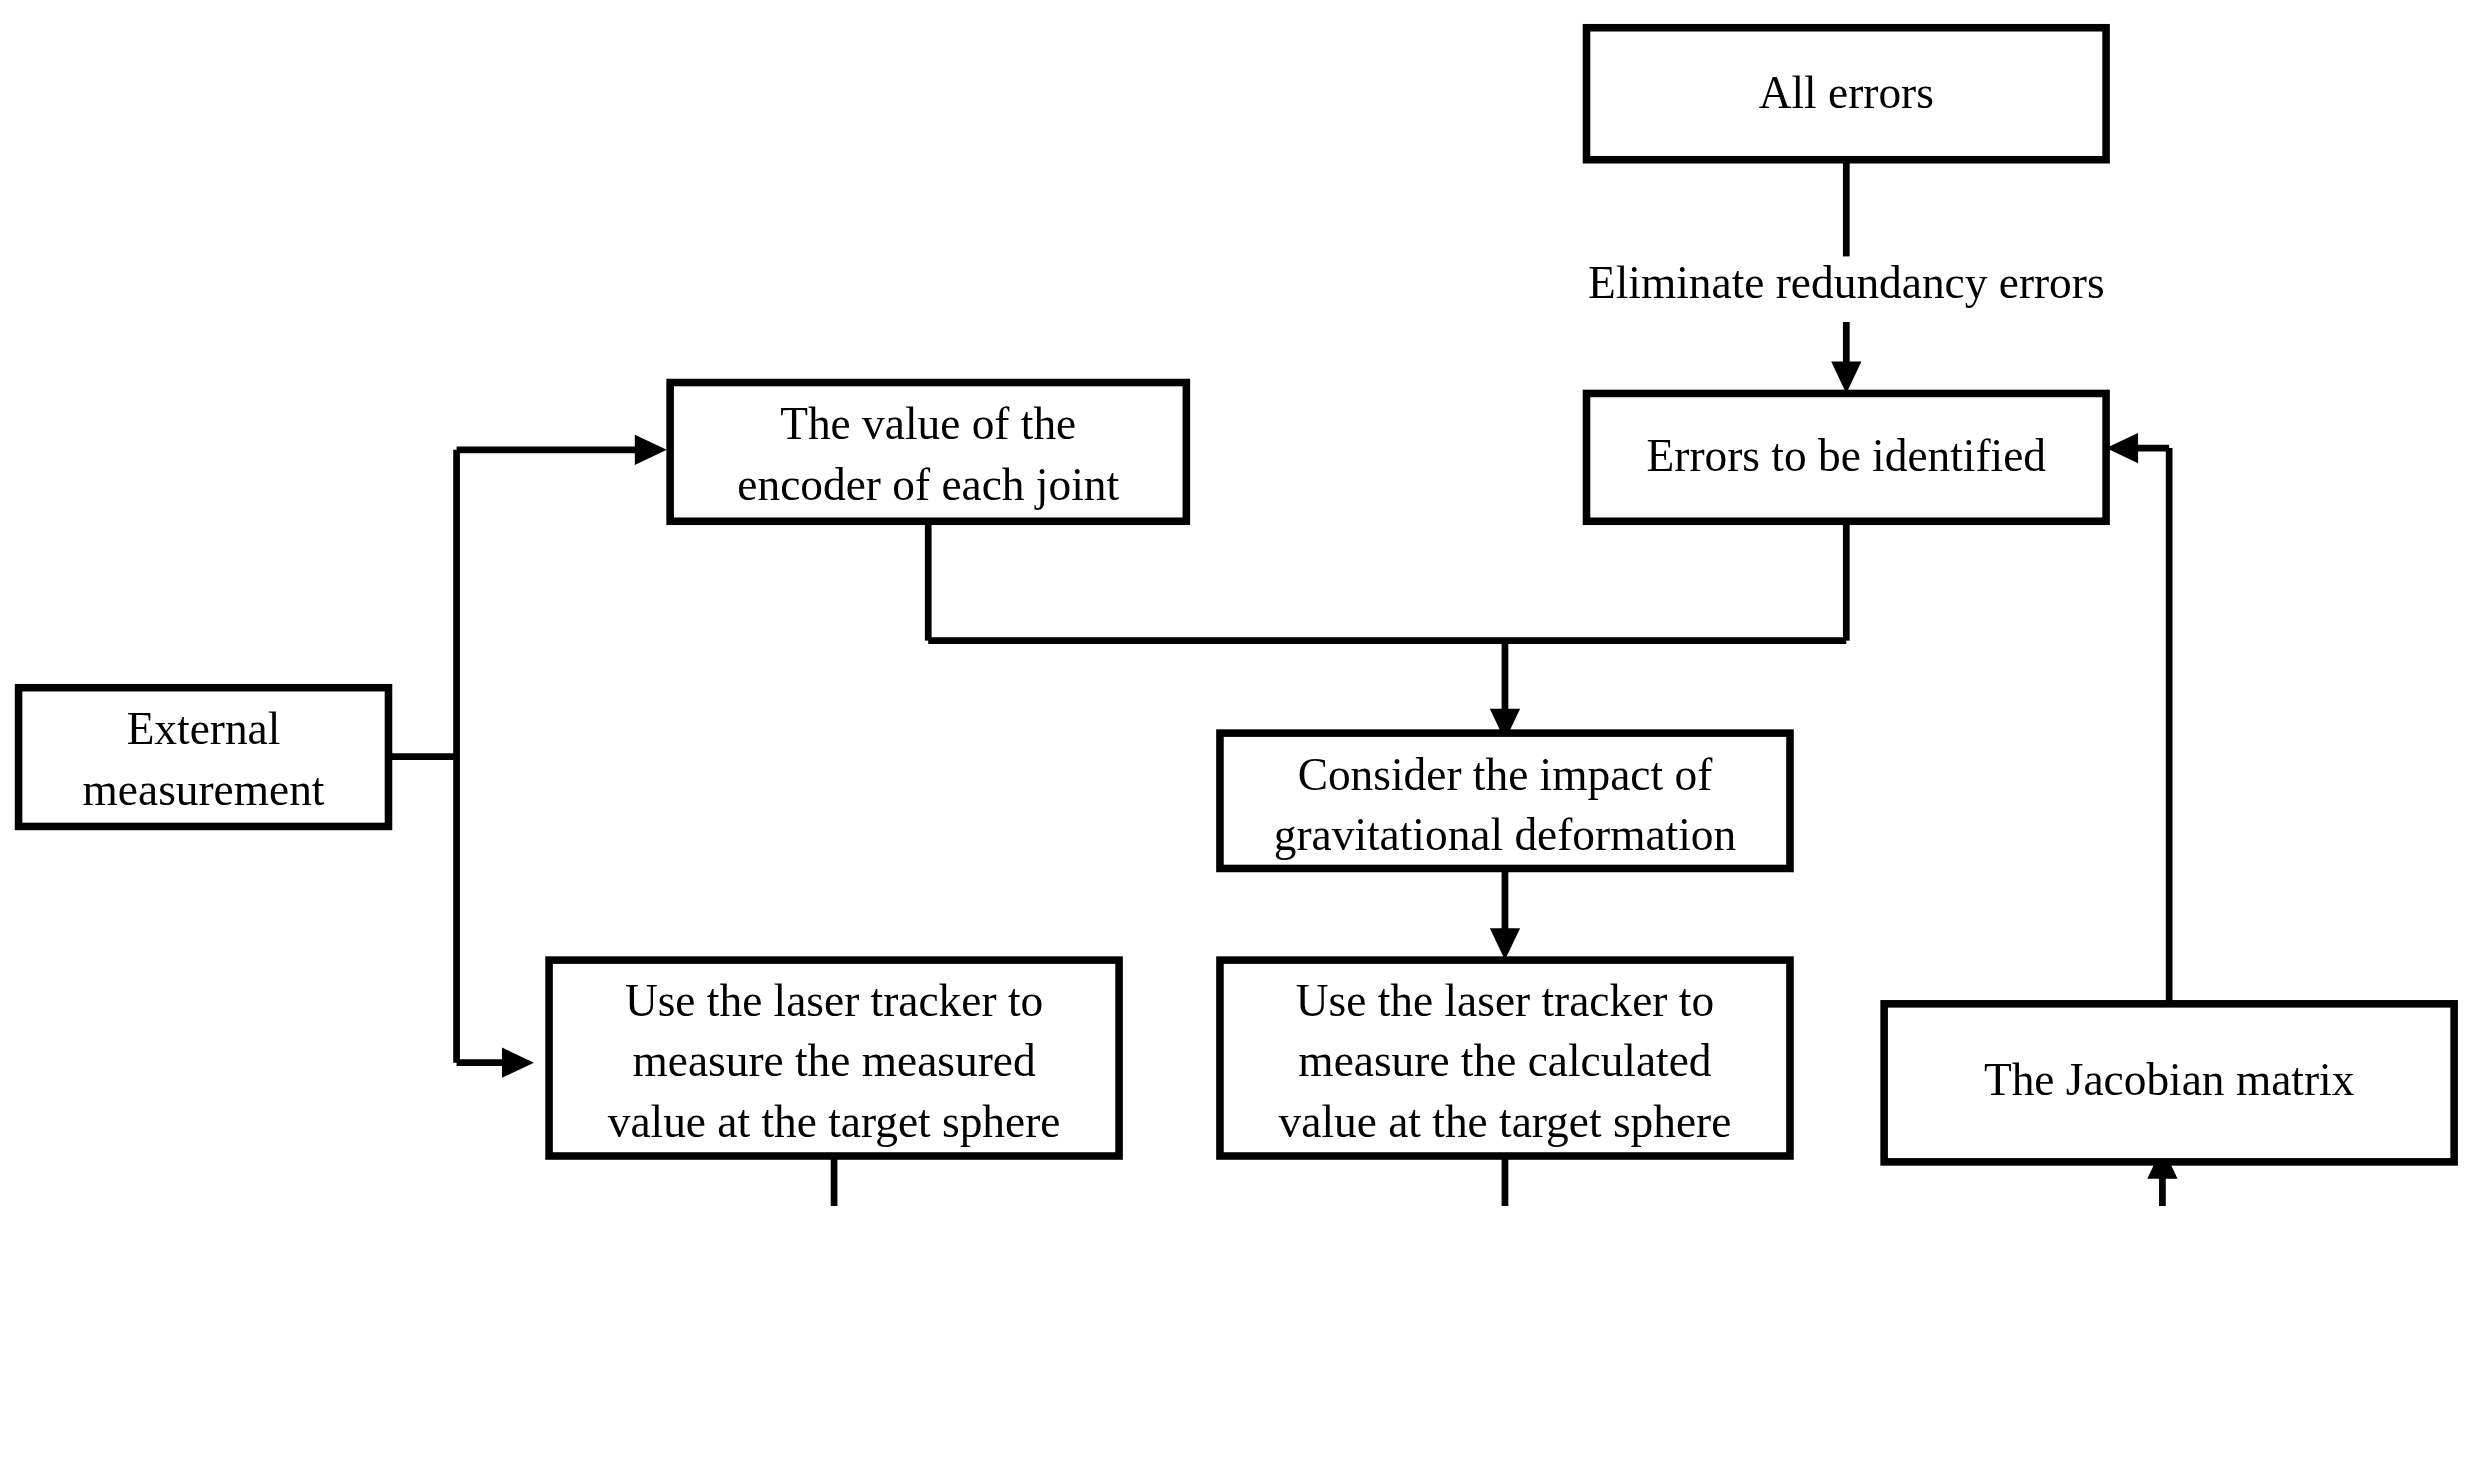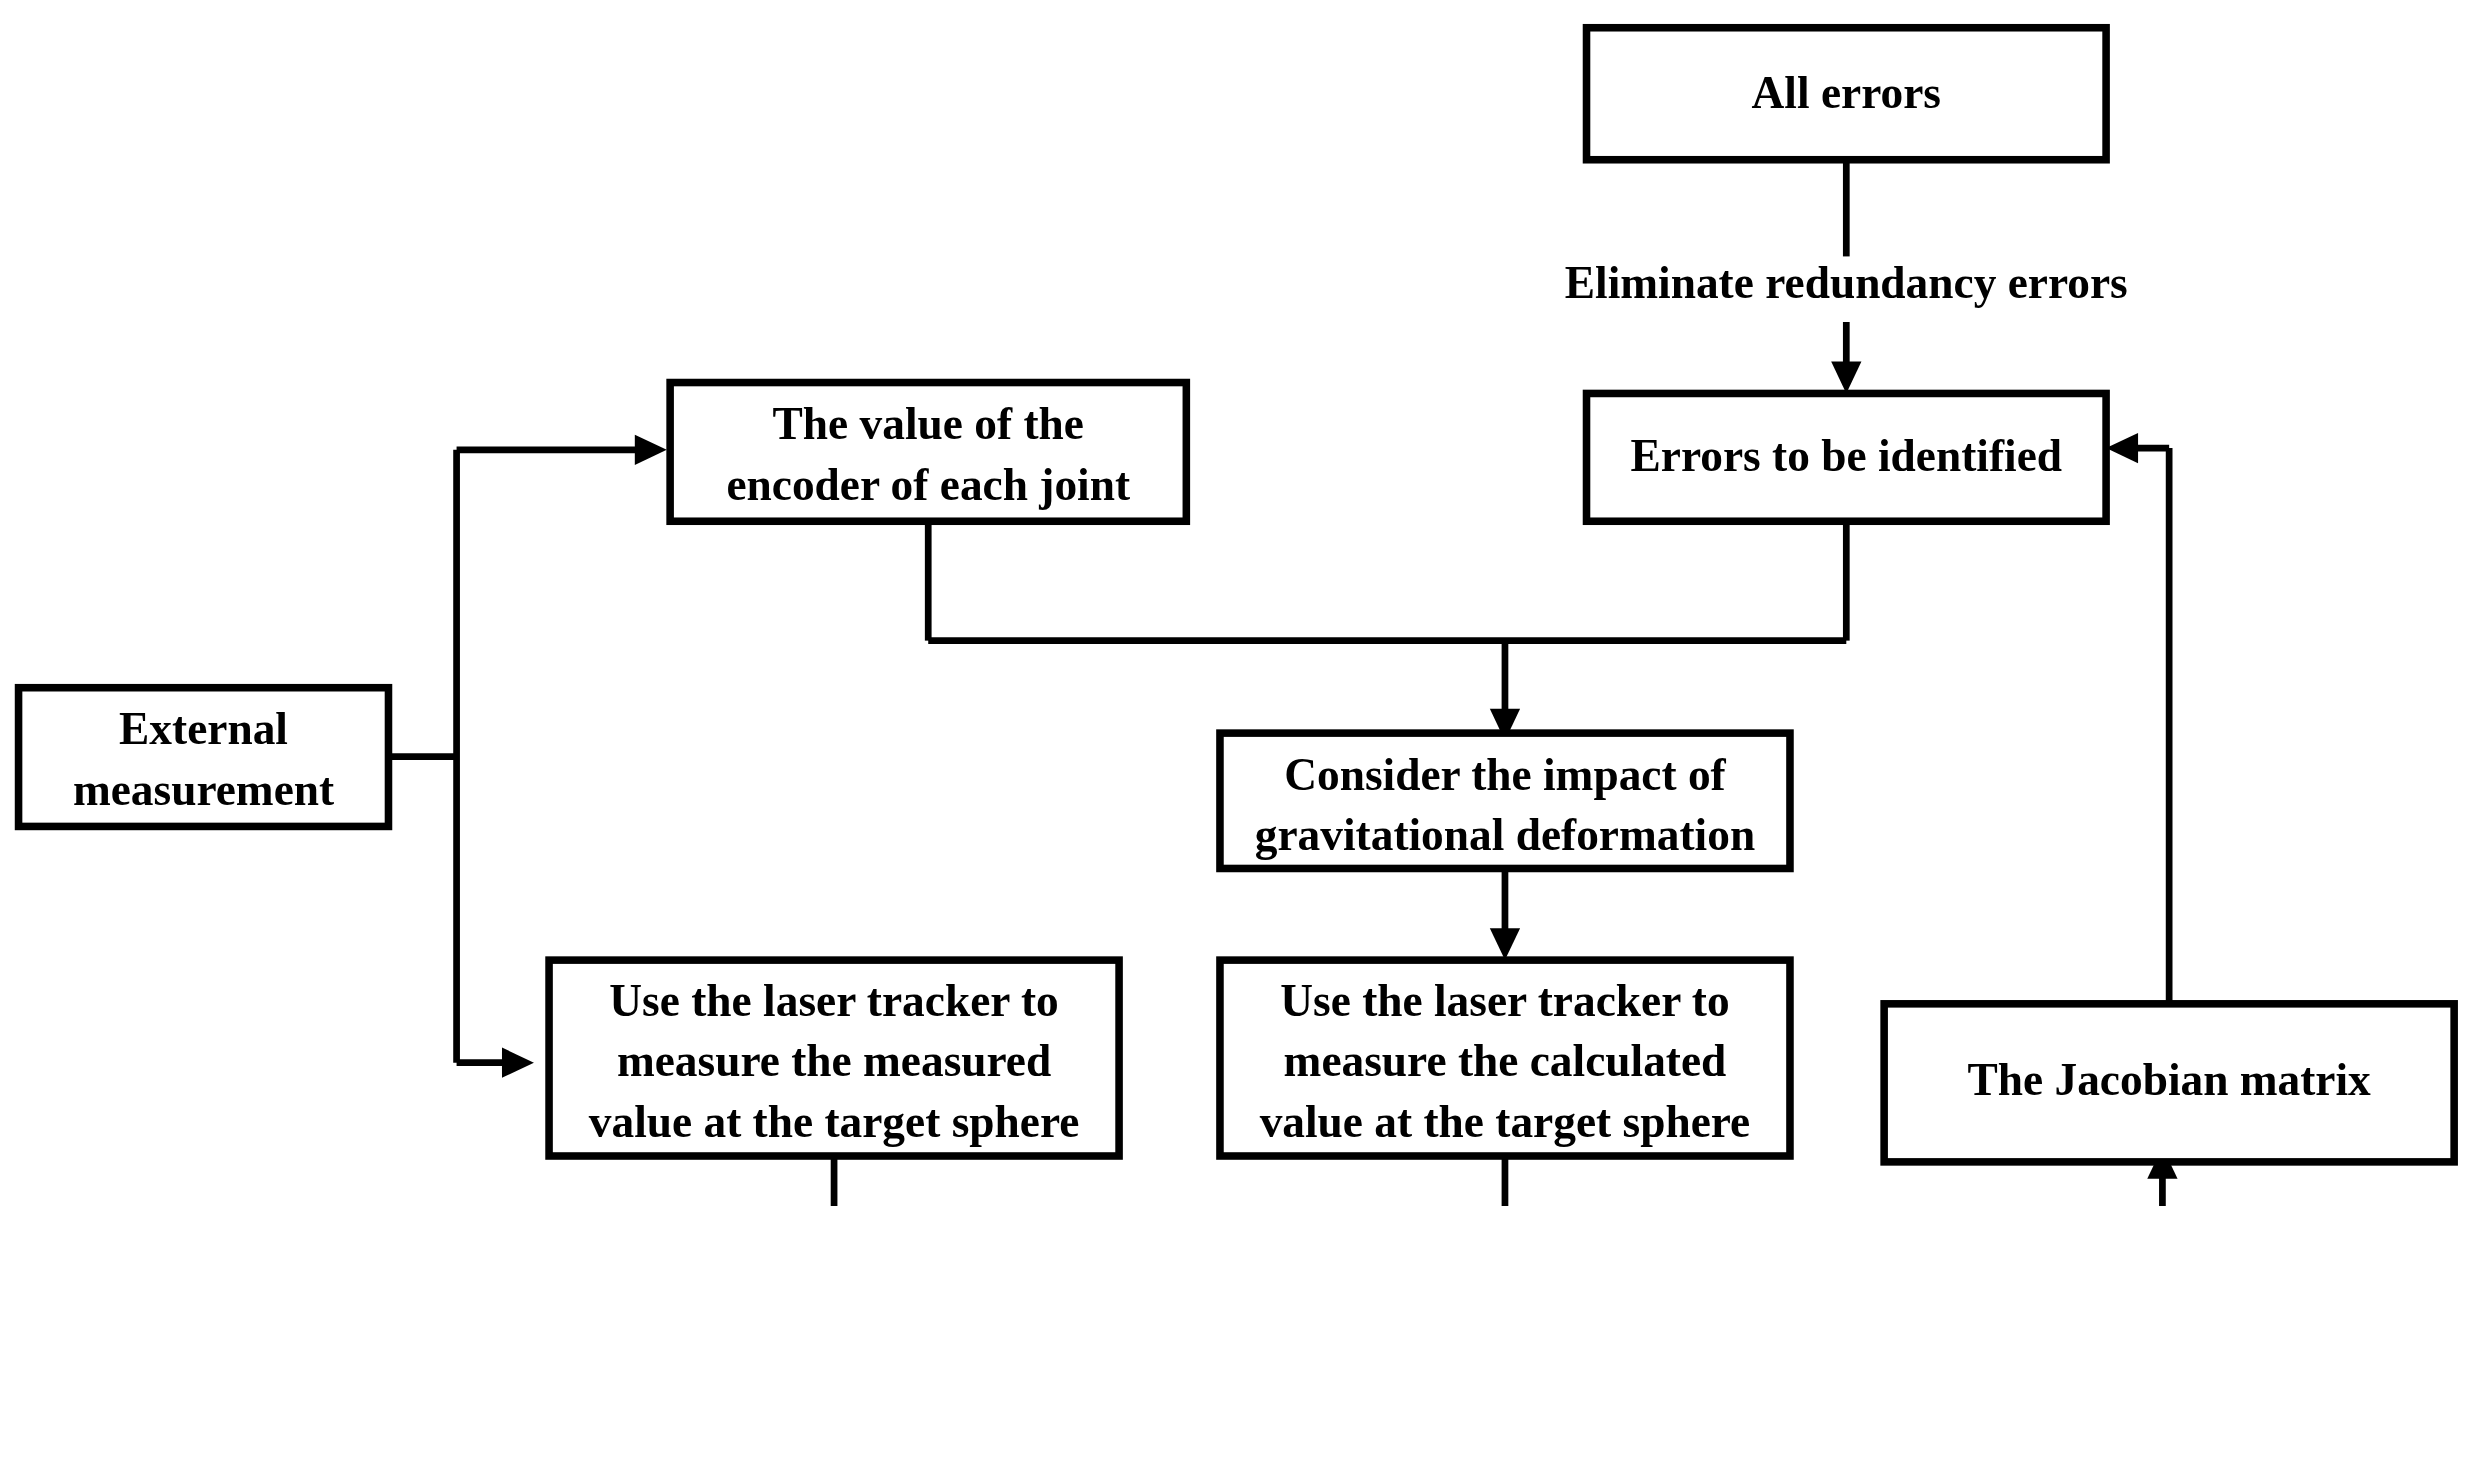--- a/index.html
+++ b/index.html
@@ -6,21 +6,20 @@
     margin: 0;
     padding: 0;
     background: #ffffff;
   }
   #stage {
     position: relative;
     width: 2487px;
     height: 1206px;
     background: #ffffff;
     overflow: hidden;
-    font-weight: bold;
   }
   #flow {
     position: absolute;
     left: 0;
     top: 0;
     width: 2487px;
     height: 1478px;
   }
   .node-rect {
     fill: #ffffff;

